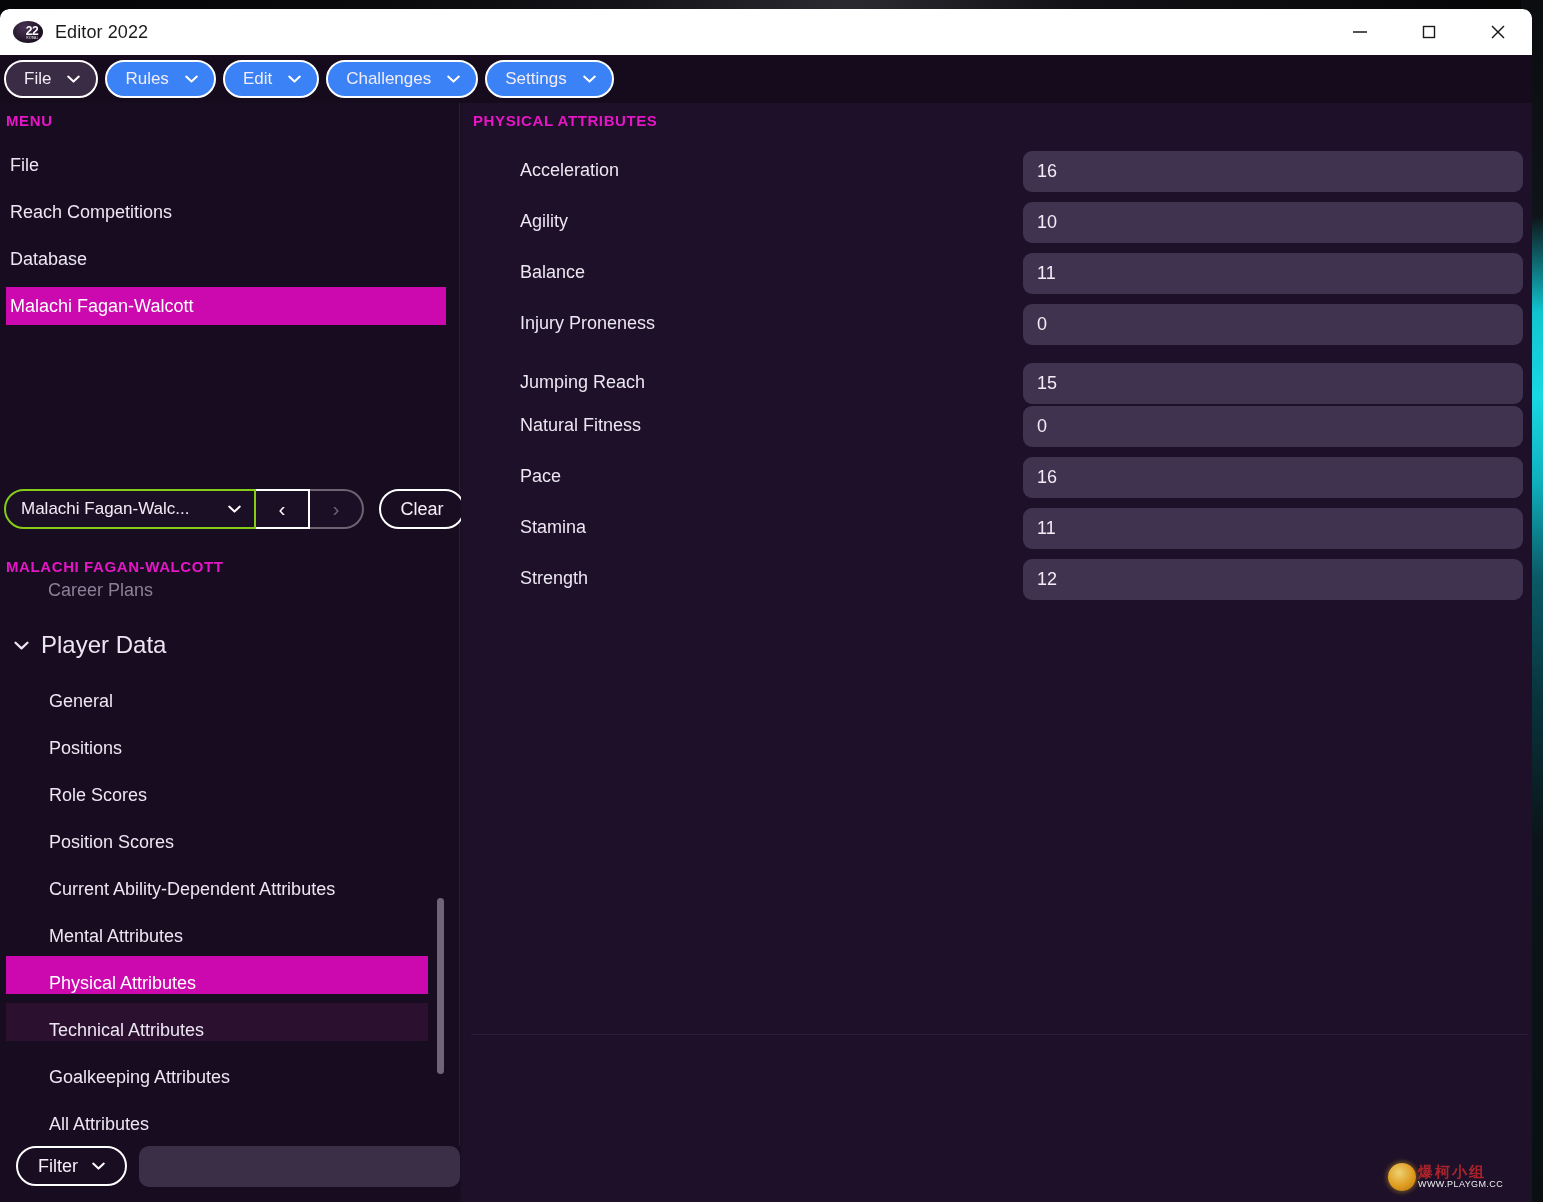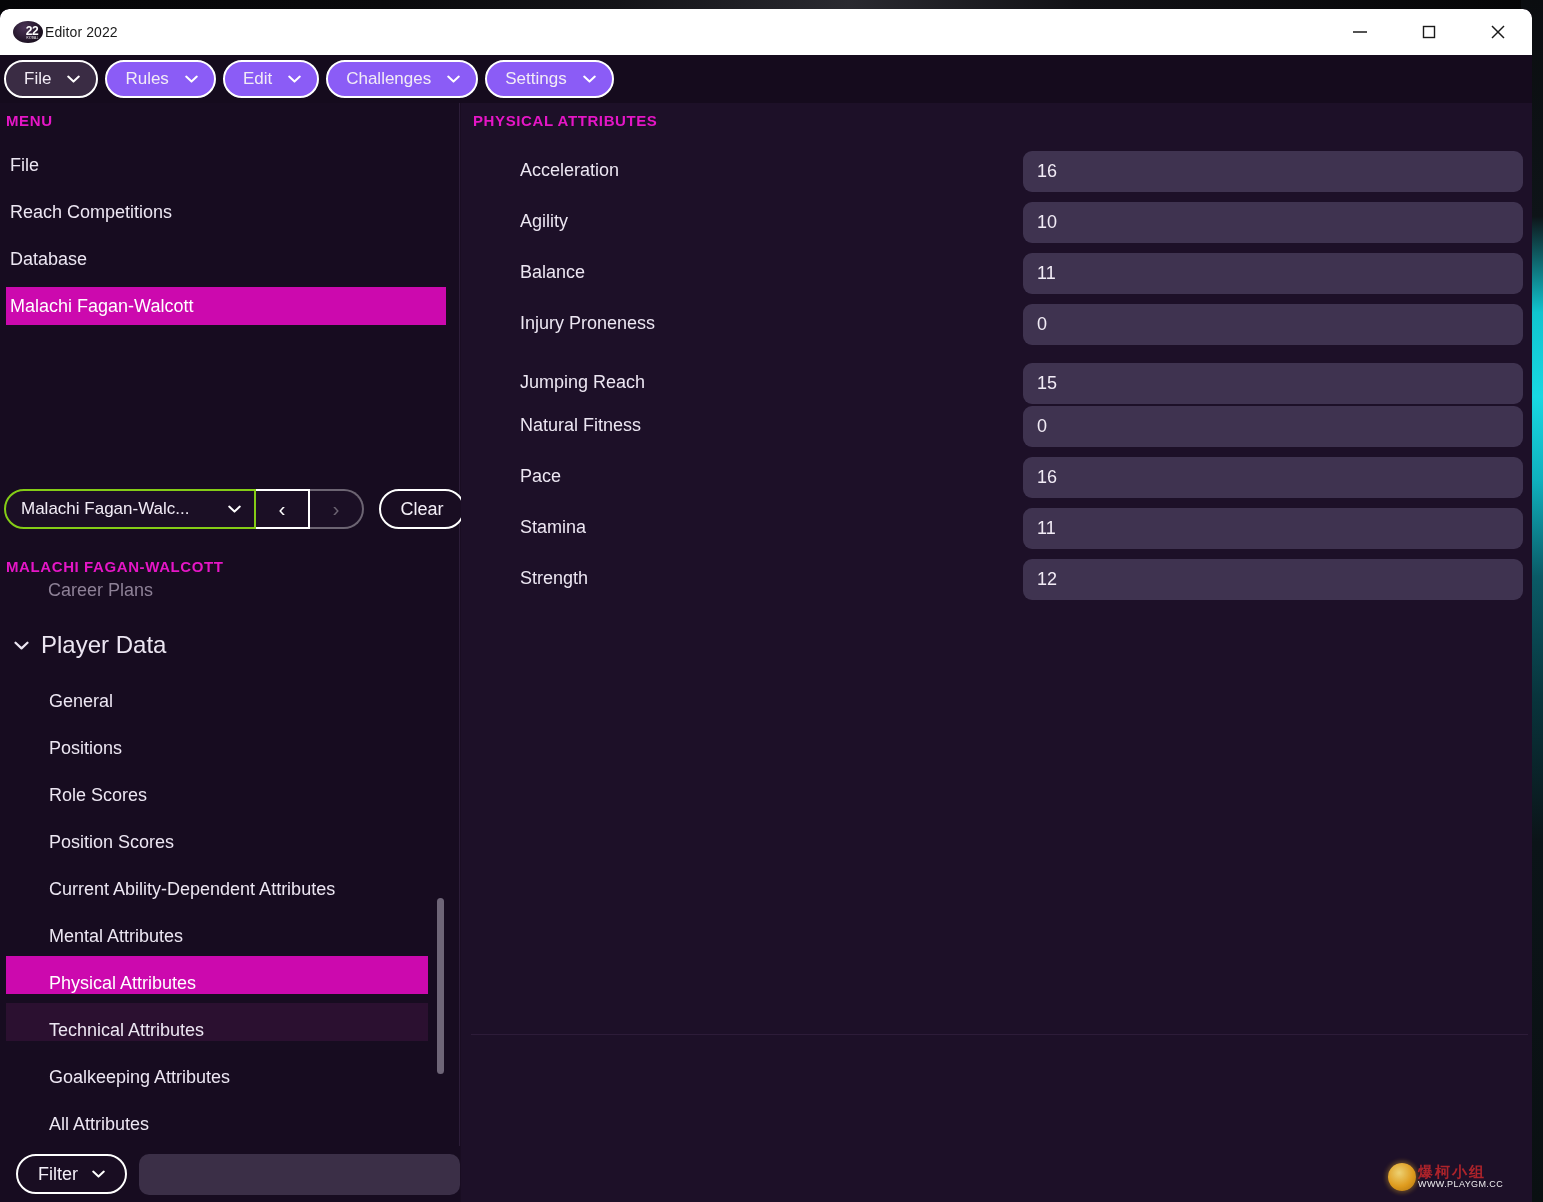--- a/index.html
+++ b/index.html
@@ -67,22 +67,22 @@
     display: flex;
     align-items: center;
     justify-content: center;
     flex-direction: column;
     line-height: 1;
     letter-spacing: -0.5px;
     padding-left: 8px;
   }
   .app-icon .sub { font-size: 3px; font-weight: normal; opacity: .8; }
   #title-text {
-    margin-left: 2px;
-    font-size: 14px;
+    margin-left: 12px;
+    font-size: 18px;
     color: #1b1b1b;
     letter-spacing: .1px;
   }
   .win-btns {
     position: absolute;
     right: 0; top: 0;
     height: 46px;
     display: flex;
   }
   .win-btn {
@@ -97,21 +97,21 @@
     background: #150b1d;
     display: flex;
     align-items: center;
     padding-left: 4px;
     gap: 7px;
   }
   .menu-btn {
     height: 38px;
     border: 2px solid #ffffff;
     border-radius: 19px;
-    background: #8b5cf6;
+    background: #3b82f6;
     color: #f2ecf6;
     font-size: 17px;
     display: flex;
     align-items: center;
     padding: 0 16px 0 18px;
     gap: 16px;
     box-sizing: border-box;
     white-space: nowrap;
   }
   .menu-btn.active { background: #3a2c44; }
@@ -252,21 +252,20 @@
     background: #6e6577;
   }
 
   
   #filterbar {
     position: absolute;
     left: 0; bottom: 0;
     width: 460px; height: 56px;
     background: #170c20;
     display: flex;
-    align-items: center;
     padding-left: 16px;
     gap: 12px;
     box-sizing: border-box;
   }
   #filter-btn {
     width: 114px; height: 40px;
     border: 2px solid #ffffff;
     border-radius: 20px;
     background: #190d22;
     color: #f4eff8;

